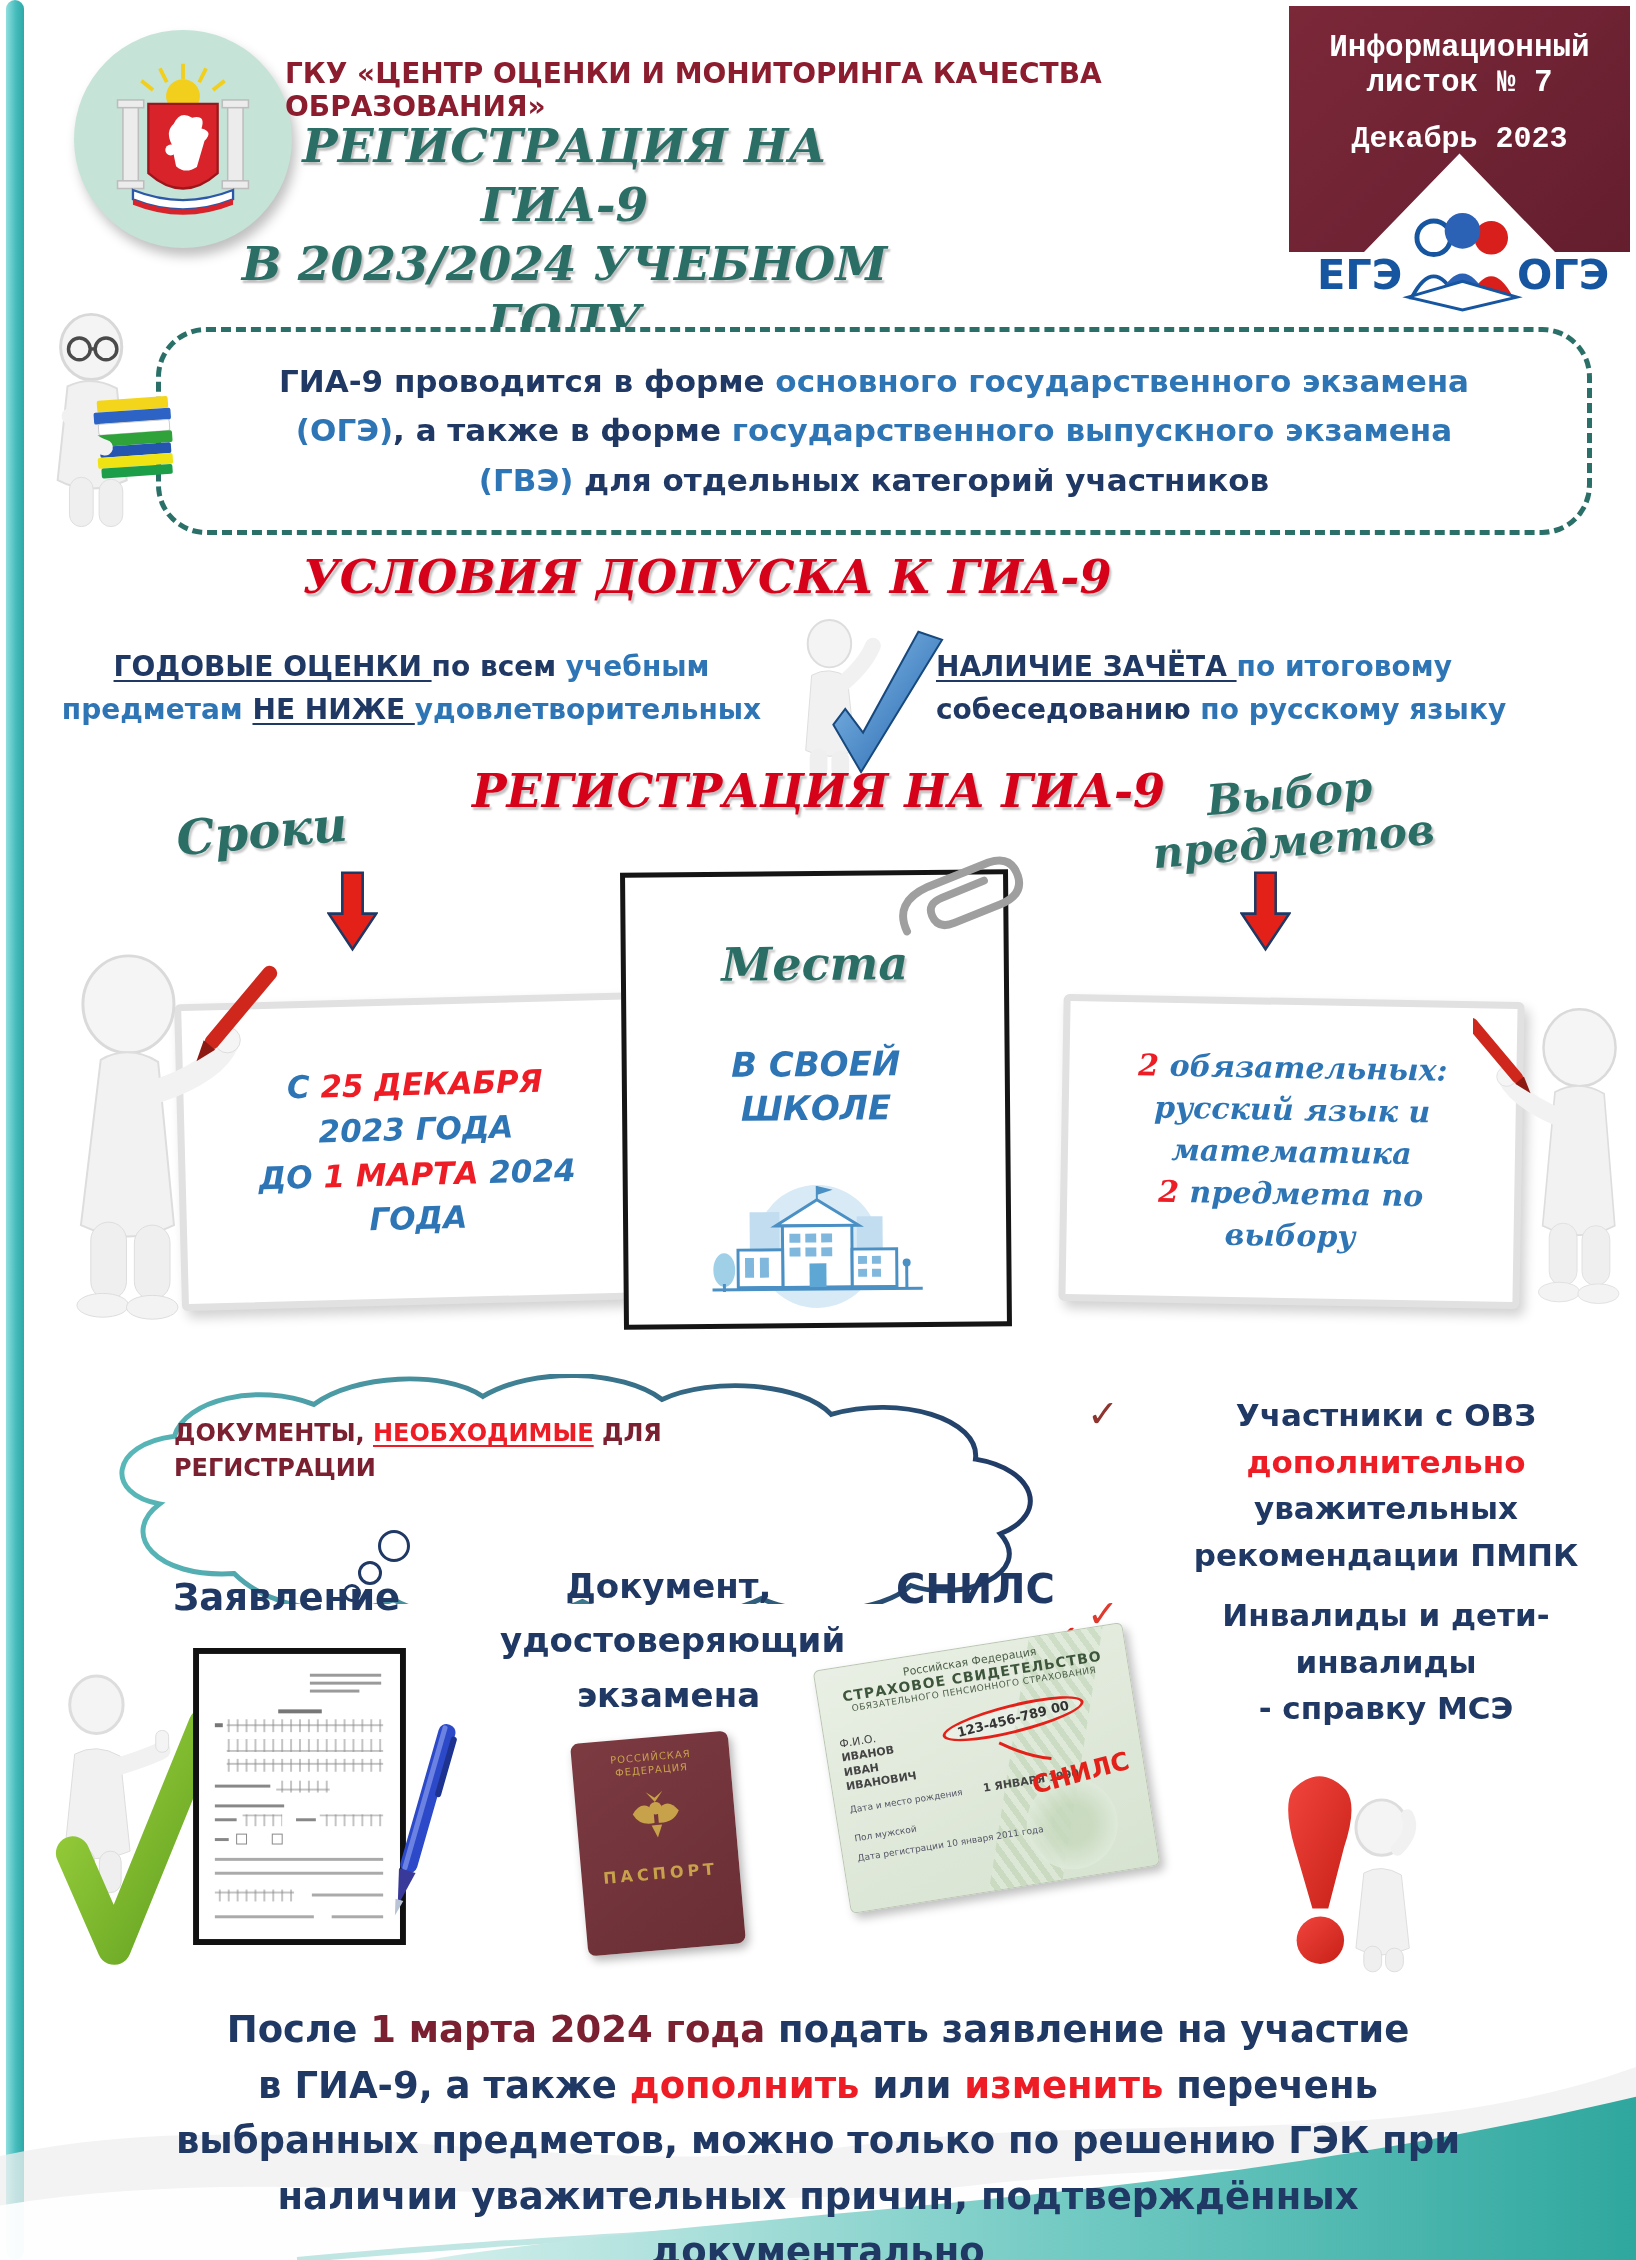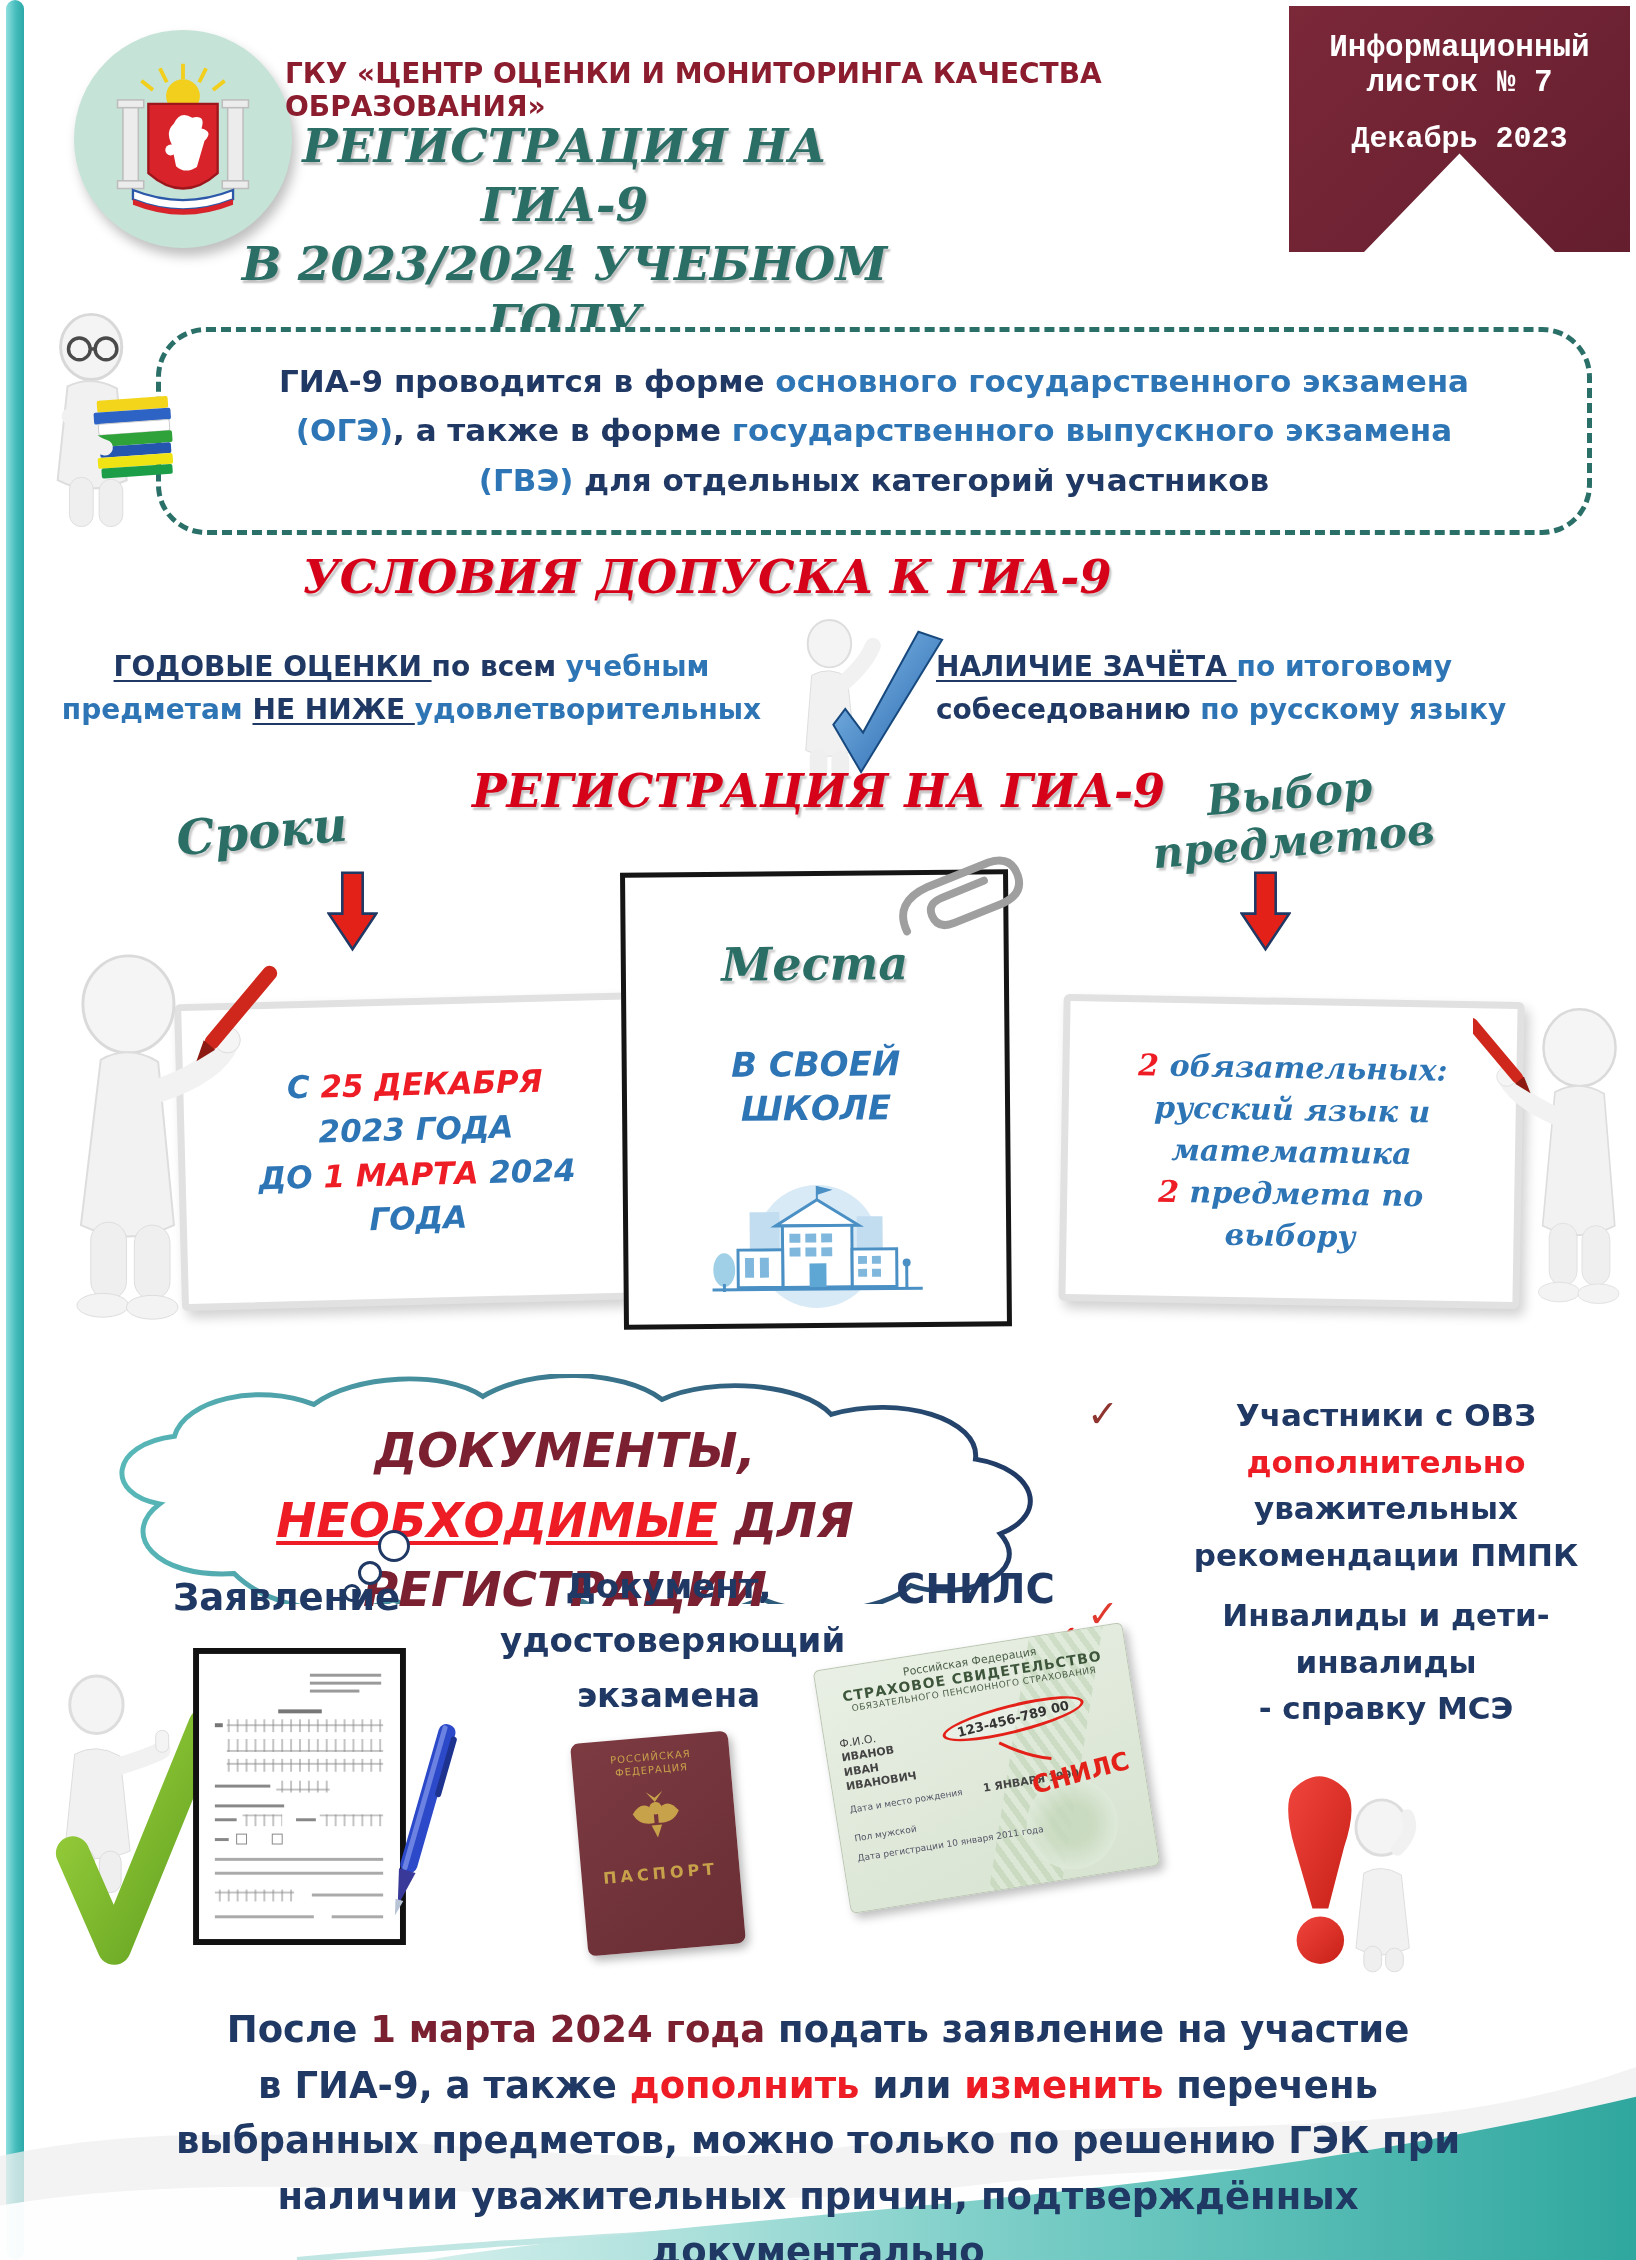--- a/index.html
+++ b/index.html
@@ -58,22 +58,22 @@
   .writer-right{left:1473px;top:968px;width:168px;height:376px;z-index:3;}
   .panel-mid{left:622px;top:871px;width:378px;height:447px;background:#fff;border:5px solid #151515;
              transform:rotate(-0.5deg);z-index:2;}
   .paperclip{right:-28px;top:-22px;width:149px;height:99px;position:absolute;}
   .mesta{width:100%;text-align:center;margin-top:61px;font-size:46px;}
   .school-text{width:100%;text-align:center;margin-top:51px;color:#2E75B6;font-style:italic;
                font-weight:bold;font-size:34px;line-height:1.3;}
   .school-svg{position:absolute;left:50%;transform:translateX(-50%);bottom:12px;width:238px;height:139px;}
   
   .cloud-wrap{left:65px;top:1374px;width:1005px;height:230px;}
-  .cloud-text{position:absolute;left:109px;top:42px;width:782px;text-align:center;
-              font-size:48px;font-weight:bold;font-style:italic;line-height:1.45;}
+  .cloud-text{position:absolute;left:109px;top:42px;width:782px;
+              font-size:24px;font-weight:bold;line-height:1.45;}
   .bubble{border:3px solid #1F3864;background:#fff;border-radius:50%;position:absolute;}
   .side-note{width:543px;display:flex;align-items:flex-start;}
   .side-note .chk{font-size:38px;font-weight:bold;width:55px;flex:none;}
   .side-note .txt{flex:1;text-align:center;font-size:31px;font-weight:bold;line-height:1.5;}
   .doc-label{font-weight:bold;color:#1F3864;}
   
   .passport{left:579px;top:1737px;width:158px;height:213px;background:linear-gradient(145deg,#7c3a41,#6a2e35);
             border-radius:8px;transform:rotate(-5deg);box-shadow:3px 5px 10px rgba(0,0,0,.3);
             color:#c8a24b;text-align:center;}
   .passport .t1{font-size:10px;margin-top:14px;letter-spacing:1px;}
@@ -144,20 +144,33 @@
     <div>РЕГИСТРАЦИЯ НА ГИА-9</div>
     <div>В 2023/2024 УЧЕБНОМ ГОДУ</div>
   </div>
 
   <div class="abs pennant">
     <div class="l1">Информационный</div>
     <div class="l2">листок № 7</div>
     <div class="l3">Декабрь 2023</div>
   </div>
 
+  <span class="abs egeoge">
+    <svg width="297" height="104" viewBox="0 0 300 105">
+      <circle cx="122" cy="28" r="17" fill="#fff" stroke="#16559f" stroke-width="5"></circle>
+      <circle cx="180" cy="28" r="17" fill="#d81f1c"></circle>
+      <circle cx="151" cy="21" r="18" fill="#2b62b5"></circle>
+      <path d="M100 88 Q122 46 144 88 Z" fill="#fff" stroke="#16559f" stroke-width="4"></path>
+      <path d="M158 88 Q180 46 202 88 Z" fill="#d81f1c"></path>
+      <path d="M126 88 Q151 40 176 88 Z" fill="#2b62b5"></path>
+      <path d="M96 88 L151 72 L206 88 L151 101 Z" fill="#fff" stroke="#16559f" stroke-width="3"></path>
+      <text x="4" y="80" font-size="42" font-weight="bold" fill="#16559f">ЕГЭ</text>
+      <text x="206" y="80" font-size="42" font-weight="bold" fill="#16559f">ОГЭ</text>
+    </svg>
+  </span>
 
   <span class="abs books-person">
     <svg width="153" height="228" viewBox="0 0 155 230">
       <ellipse cx="62" cy="40" rx="31" ry="33" fill="#f4f4f4" stroke="#d8d8d8" stroke-width="3"></ellipse>
       <g stroke="#4a4a4a" stroke-width="3.5" fill="none">
         <circle cx="50" cy="42" r="11"></circle>
           <circle cx="77" cy="42" r="11"></circle>
           <line x1="61" y1="42" x2="66" y2="42"></line>
       </g>
       <path d="M38 80 Q62 68 88 82 L98 175 Q60 192 28 175 Z" fill="#f1f1f1" stroke="#ddd" stroke-width="2"></path>

